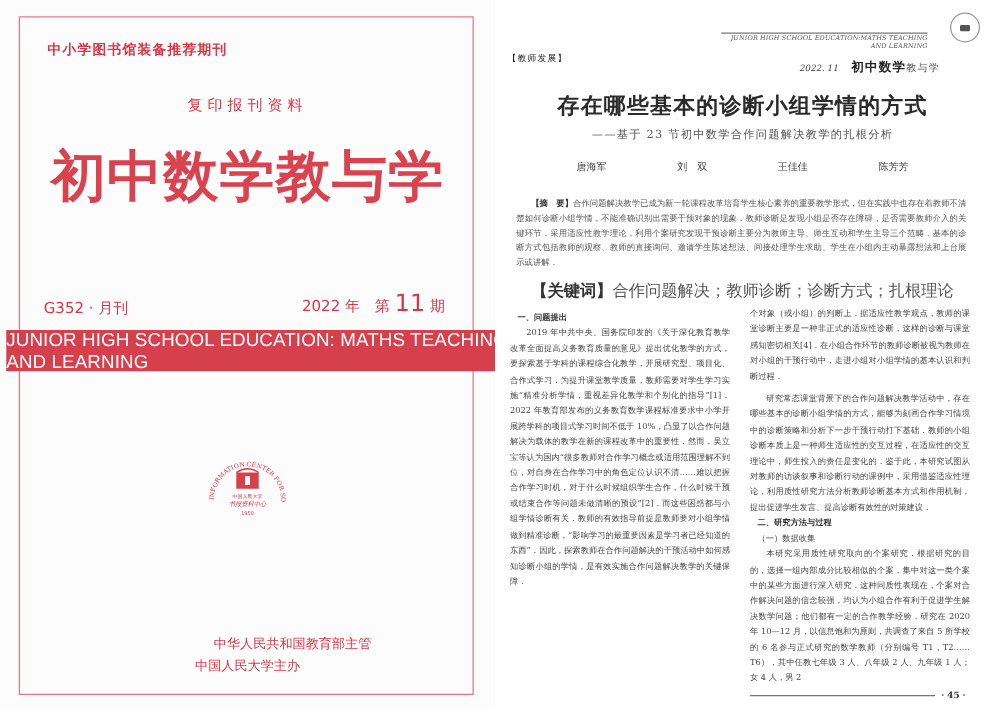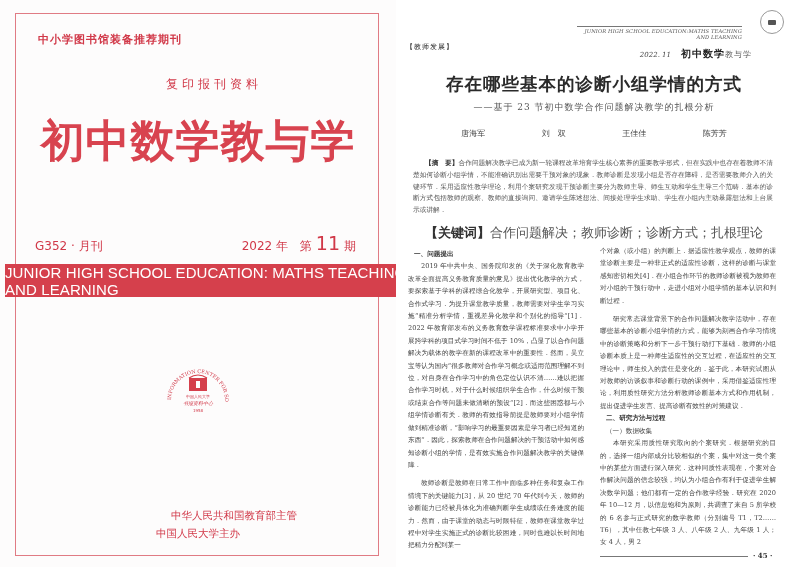--- a/index.html
+++ b/index.html
@@ -3,21 +3,21 @@
 <meta charset="utf-8">
 <style>
   * { box-sizing: border-box; margin: 0; padding: 0; }
   html, body { width: 792px; height: 567px; overflow: hidden; background: #ffffff; }
   body { position: relative; font-family: "DejaVu Sans", sans-serif; }
 
   
   .cover { position: absolute; left: 0; top: 0; width: 396px; height: 567px; background: #fdfcfc; }
   .cover-frame { position: absolute; left: 15px; top: 13px; width: 364px; height: 543px; border: 1.5px solid #e07b84; }
   .cover-top-tag { position: absolute; left: 38px; top: 32px; font-size: 11px; color: #d13848; letter-spacing: 1px; font-weight: bold; }
-  .cover-subtitle { position: absolute; left: 16px; width: 396px; top: 76px; text-align: center; font-size: 12px; color: #d13848; letter-spacing: 4px; }
+  .cover-subtitle { position: absolute; left: 0; width: 396px; top: 76px; text-align: center; font-size: 12px; color: #d13848; letter-spacing: 4px; }
   .cover-title { position: absolute; left: 0; width: 396px; top: 112px; text-align: center; font-size: 44px; font-weight: bold; color: #d8434f; letter-spacing: 1px; }
   .cover-code { position: absolute; left: 35px; top: 238px; font-size: 12px; color: #d13848; }
   .cover-issue { position: absolute; right: 40px; top: 232px; font-size: 12px; color: #d13848; }
   .cover-issue .num { font-size: 19px; font-weight: normal; margin: 0 4px; }
   .cover-band { position: absolute; left: 5px; top: 264px; width: 430px; height: 33px; background: #d5404c; color: #ffffff; font-family: "Liberation Sans", sans-serif; font-size: 15px; display: flex; align-items: center; justify-content: center; letter-spacing: 0.1px; }
   .cover-logo { position: absolute; left: 163px; top: 360px; width: 70px; height: 70px; }
   .cover-logo svg { width: 70px; height: 70px; }
   .cover-sponsor { position: absolute; left: 0; width: 396px; text-align: center; font-family: "DejaVu Serif", serif; font-size: 10.5px; color: #d13848; line-height: 18px; }
   .cover-sponsor.l1 { top: 506px; margin-left: 36px; }
   .cover-sponsor.l2 { top: 524px; }
@@ -111,21 +111,20 @@
     <b>【摘　要】</b><span>合作问题解决教学已成为新一轮课程改革培育学生核心素养的重要教学形式，但在实践中也存在着教师不清楚如何诊断小组学情，不能准确识别出需要干预对象的现象．教师诊断是发现小组是否存在障碍，是否需要教师介入的关键环节．采用适应性教学理论，利用个案研究发现干预诊断主要分为教师主导、师生互动和学生主导三个范畴．基本的诊断方式包括教师的观察、教师的直接询问、邀请学生陈述想法、间接处理学生求助、学生在小组内主动暴露想法和上台展示或讲解．</span>
   </div>
   <div class="keywords">
     <b>【关键词】</b><span>合作问题解决；教师诊断；诊断方式；扎根理论</span>
   </div>
 
   <div class="col left">
     <p class="h1">一、问题提出</p>
     <p>2019 年中共中央、国务院印发的《关于深化教育教学改革全面提高义务教育质量的意见》提出优化教学的方式，要探索基于学科的课程综合化教学，开展研究型、项目化、合作式学习．为提升课堂教学质量，教师需要对学生学习实施“精准分析学情，重视差异化教学和个别化的指导”[1]．2022 年教育部发布的义务教育数学课程标准要求中小学开展跨学科的项目式学习时间不低于 10%，凸显了以合作问题解决为载体的教学在新的课程改革中的重要性．然而，吴立宝等认为国内“很多教师对合作学习概念或适用范围理解不到位，对自身在合作学习中的角色定位认识不清……难以把握合作学习时机，对于什么时候组织学生合作，什么时候干预或结束合作等问题未做清晰的预设”[2]．而这些困惑都与小组学情诊断有关．教师的有效指导前提是教师要对小组学情做到精准诊断，“影响学习的最重要因素是学习者已经知道的东西”．因此，探索教师在合作问题解决的干预活动中如何感知诊断小组的学情，是有效实施合作问题解决教学的关键保障．</p>
     <div class="gap"></div>
-    <p>教师诊断是教师在日常工作中面临多种任务和复杂工作情境下的关键能力[3]，从 20 世纪 70 年代到今天，教师的诊断能力已经被具体化为准确判断学生成绩或任务难度的能力．然而，由于课堂的动态与时限特征，教师在课堂教学过程中对学生实施正式的诊断比较困难，同时也难以长时间地把精力分配到某一</p>
   </div>
 
   <div class="col right">
     <p class="noindent">个对象（或小组）的判断上．据适应性教学观点，教师的课堂诊断主要是一种非正式的适应性诊断，这样的诊断与课堂感知密切相关[4]．在小组合作环节的教师诊断被视为教师在对小组的干预行动中，走进小组对小组学情的基本认识和判断过程．</p>
     <div class="gap"></div>
     <p>研究常态课堂背景下的合作问题解决教学活动中，存在哪些基本的诊断小组学情的方式，能够为刻画合作学习情境中的诊断策略和分析下一步干预行动打下基础．教师的小组诊断本质上是一种师生适应性的交互过程，在适应性的交互理论中，师生投入的责任是变化的．鉴于此，本研究试图从对教师的访谈叙事和诊断行动的课例中，采用借鉴适应性理论，利用质性研究方法分析教师诊断基本方式和作用机制，提出促进学生发言、提高诊断有效性的对策建议．</p>
     <p class="h1">二、研究方法与过程</p>
     <p class="h2">（一）数据收集</p>
     <p>本研究采用质性研究取向的个案研究．根据研究的目的，选择一组内部成分比较相似的个案，集中对这一类个案中的某些方面进行深入研究．这种同质性表现在，个案对合作解决问题的信念较强，均认为小组合作有利于促进学生解决数学问题；他们都有一定的合作教学经验．研究在 2020 年 10—12 月，以信息饱和为原则，共调查了来自 5 所学校的 6 名参与正式研究的数学教师（分别编号 T1，T2……T6），其中任教七年级 3 人、八年级 2 人、九年级 1 人；女 4 人，男 2</p>
   </div>

